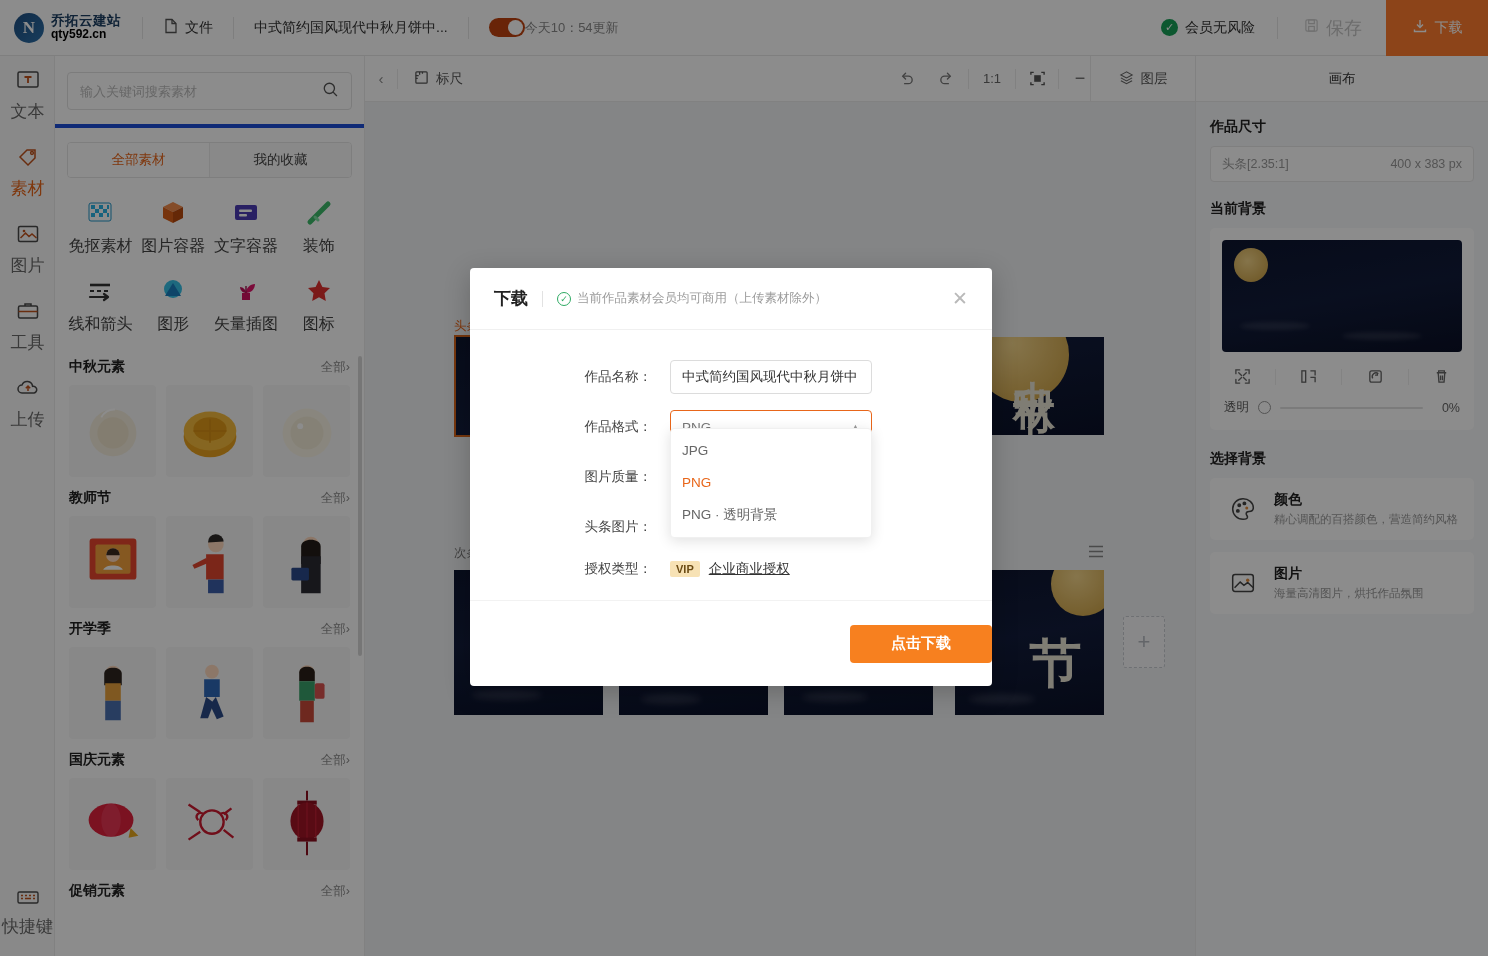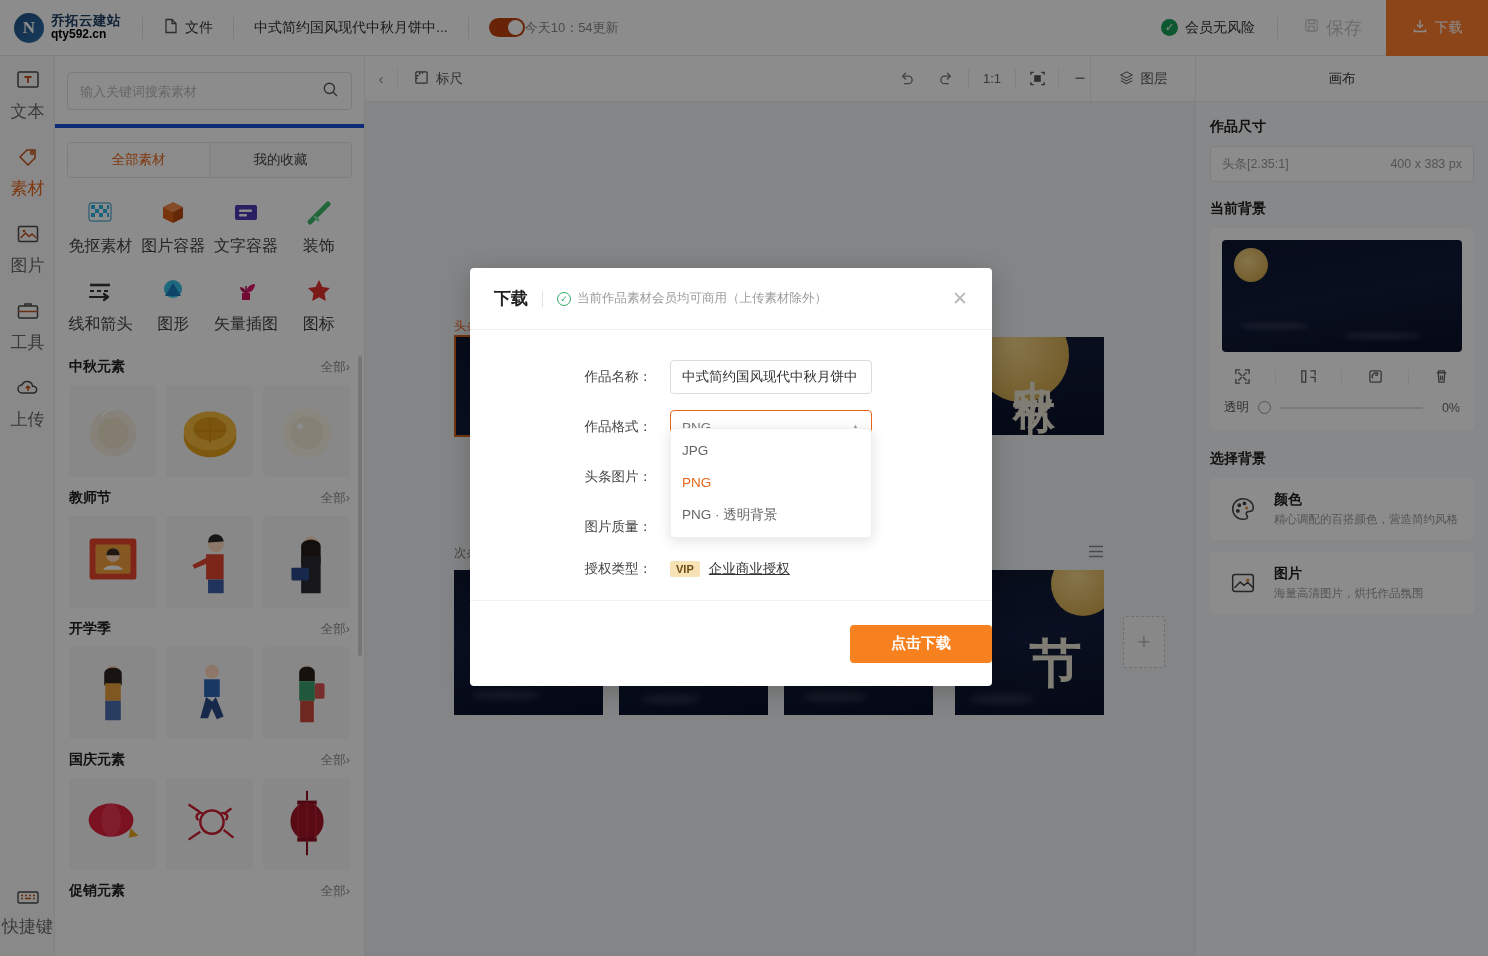--- a/index.html
+++ b/index.html
@@ -897,25 +897,25 @@
         <input class="finput" value="中式简约国风现代中秋月饼中" style="">
       </div>
       <div class="frow">
         <div class="flabel">作品格式：</div>
         <div class="fselect">
           <span>PNG</span>
           <span class="caret">▲</span>
         </div>
       </div>
       <div class="frow">
+        <div class="flabel">图片质量：</div>
+        <div style="width:202px;height:34px;"></div>
+      </div>
+      <div class="frow">
         <div class="flabel">头条图片：</div>
-        <div style="width:202px;height:34px;"></div>
-      </div>
-      <div class="frow">
-        <div class="flabel">图片质量：</div>
         <div style="width:202px;height:34px;"></div>
       </div>
       <div class="frow">
         <div class="flabel">授权类型：</div>
         <div style="display:flex;align-items:center;">
           <span class="vip-badge">VIP</span>
           <span class="lic-text">企业商业授权</span>
         </div>
       </div>
 

